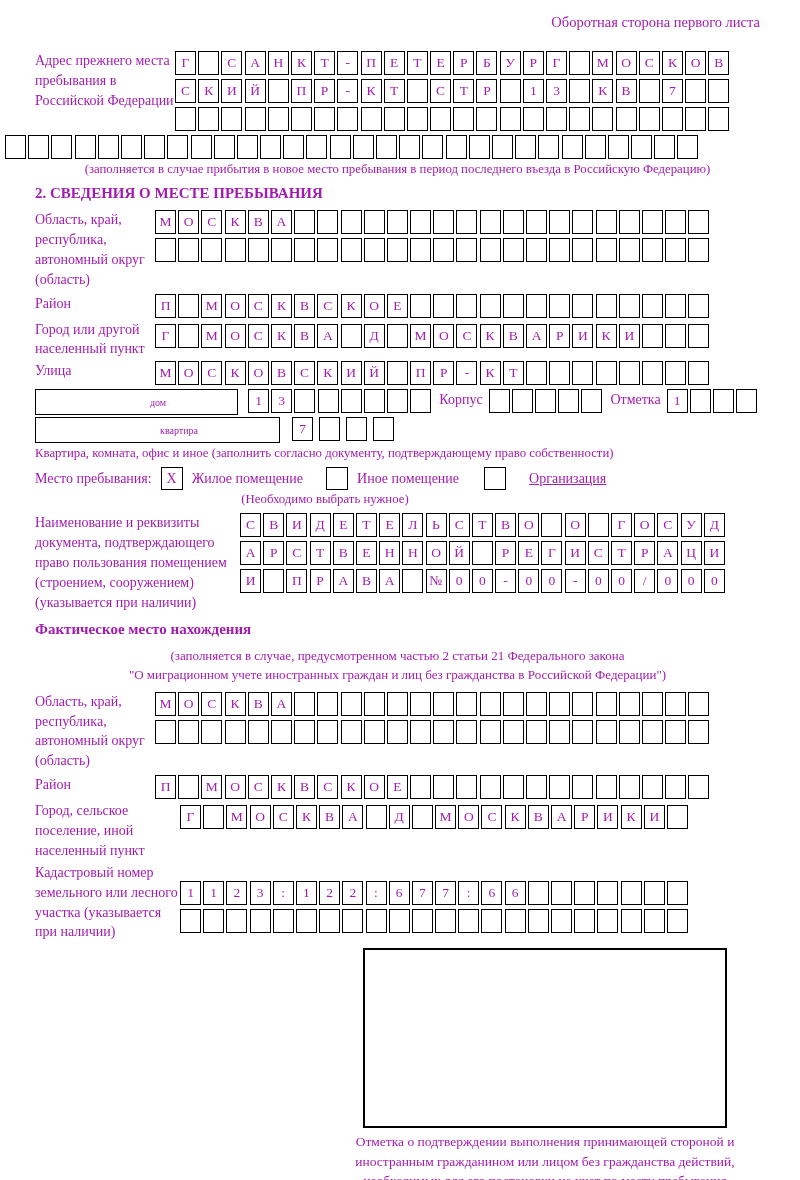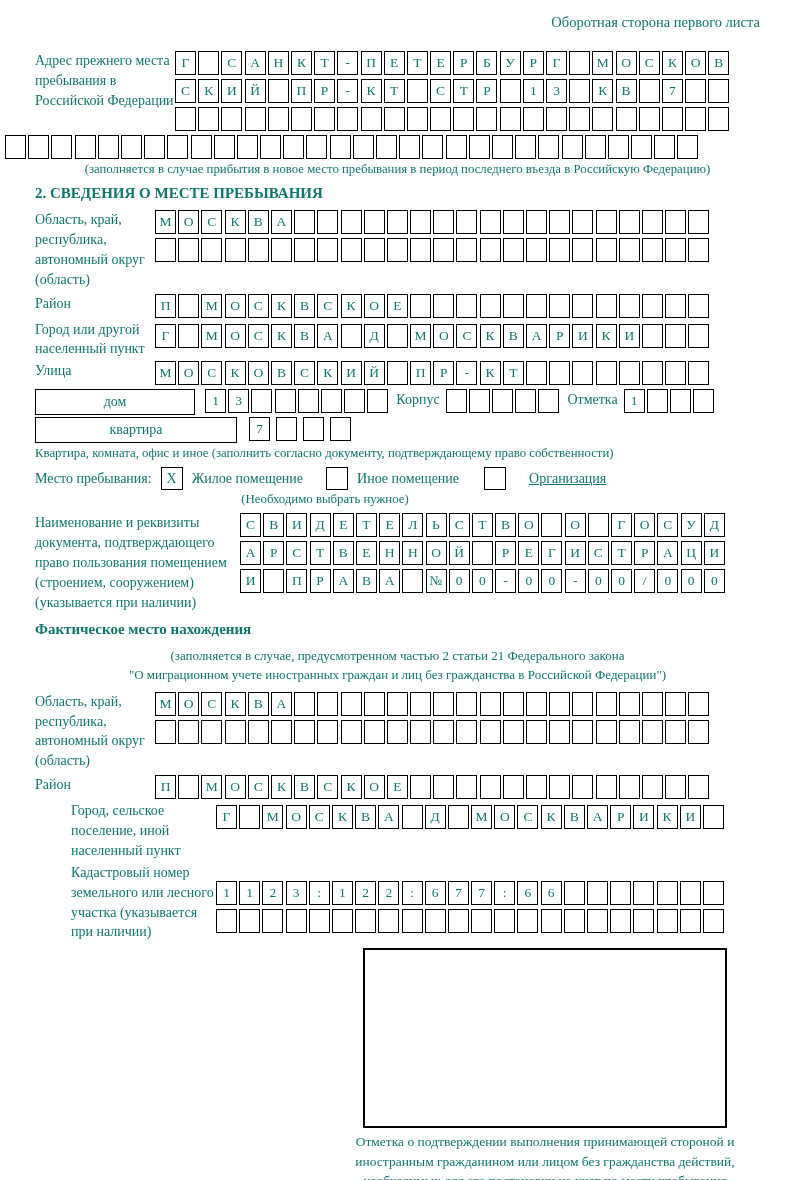--- a/index.html
+++ b/index.html
@@ -1,43 +1,43 @@
 <!DOCTYPE html>
 <html><head>
 <meta charset="utf-8">
 <style>
   html,body { margin:0; padding:0; background:#fff; }
   .page {
     width:800px; height:1180px; box-sizing:border-box;
     padding:14px 40px 0 35px;
-    font-family:"Liberation Serif", serif; color:#0f766e;
+    font-family:"Liberation Serif", serif; color:#a21caf;
     overflow:hidden; position:relative; background:#fff;
   }
   .hdr { text-align:right; font-size:14.5px; margin-bottom:20px; }
 
   .fieldrow { display:flex; align-items:flex-start; margin-bottom:2px; }
   .lbl { font-size:14px; line-height:1.42; flex:none; }
   .lbl.w140 { width:140px; }
   .lbl.w120 { width:120px; }
-  .lbl.w145 { width:145px;margin-left:36px; }
+  .lbl.w145 { width:145px; }
   .lbl.w205 { width:205px; }
   .rows { display:flex; flex-direction:column; gap:4px; }
 
   .boxrow { display:flex; gap:2.2px; flex-wrap:nowrap; }
   .cell {
     width:19px; height:22px; border:1.6px solid #000; flex:none;
     display:flex; align-items:center; justify-content:center;
     font-size:13.5px; background:#fff;
   }
   .note { font-size:12.8px; text-align:center; margin:3px 0 6px 0; }
   .sect-title { font-size:15px; font-weight:bold; text-align:left; margin:8px 0 8px 0; }
 
   .widebox {
     border:1.8px solid #000; height:24px; display:flex; align-items:center;
-    justify-content:center; font-size:14px; flex:none; background:#fff;
+    justify-content:center; font-size:10px; flex:none; background:#fff;padding-left:43px;
   }
   .inline-lbl { font-size:14px; margin:3px 6px 0 8px; flex:none; }
   .caption { font-size:12.8px; margin:3px 0 6px 0; }
 
   .stayrow { display:flex; align-items:center; font-size:14px; gap:9px; margin-top:4px; }
   .cb {
     width:20px; height:21px; border:1.6px solid #000; flex:none;
     display:inline-flex; align-items:center; justify-content:center; font-size:14px;
   }
   .stay-note { font-size:12.8px; margin:2px 0 6px 150px; width:280px; text-align:center; }

